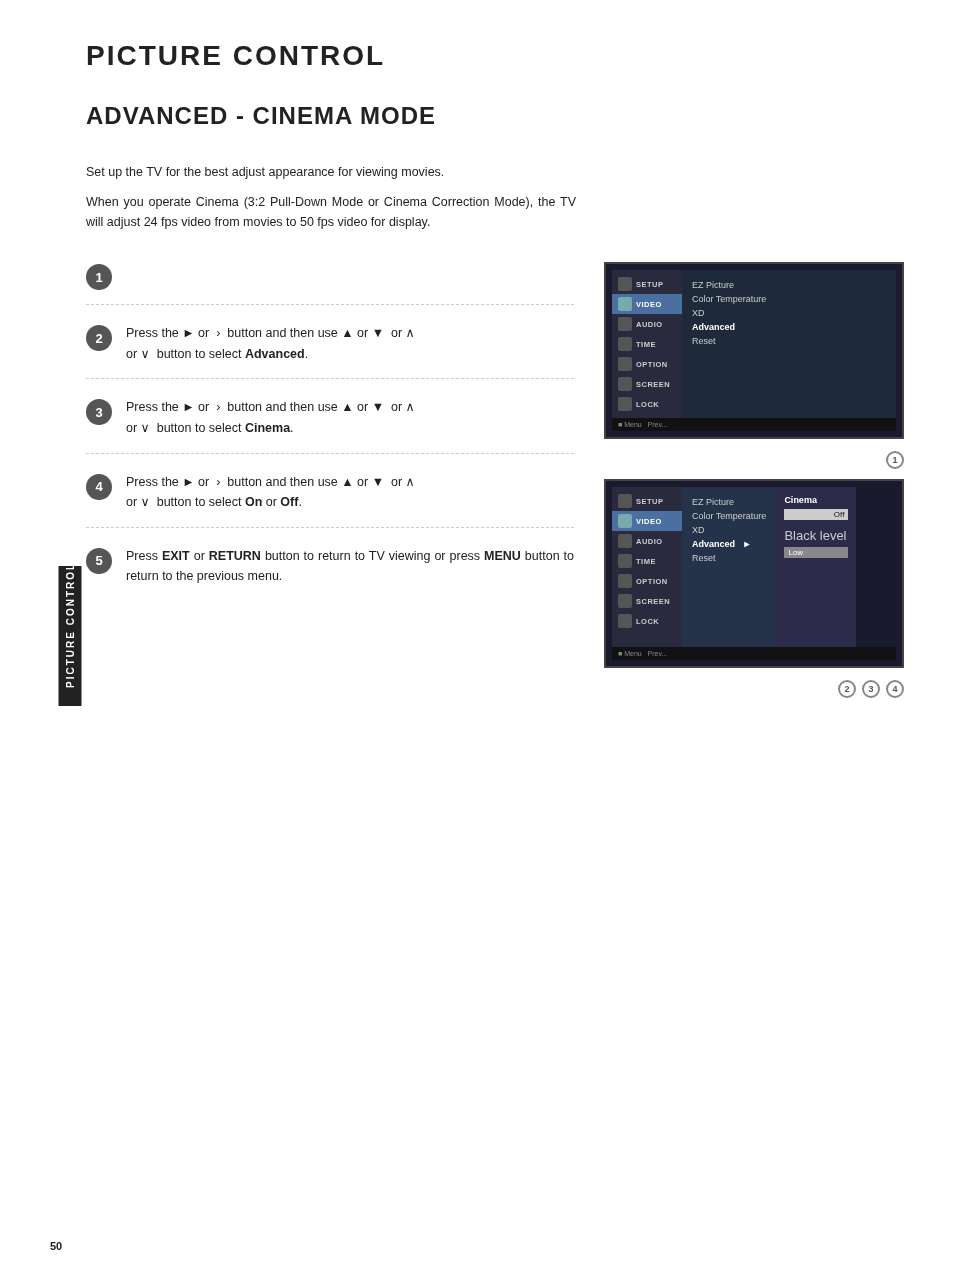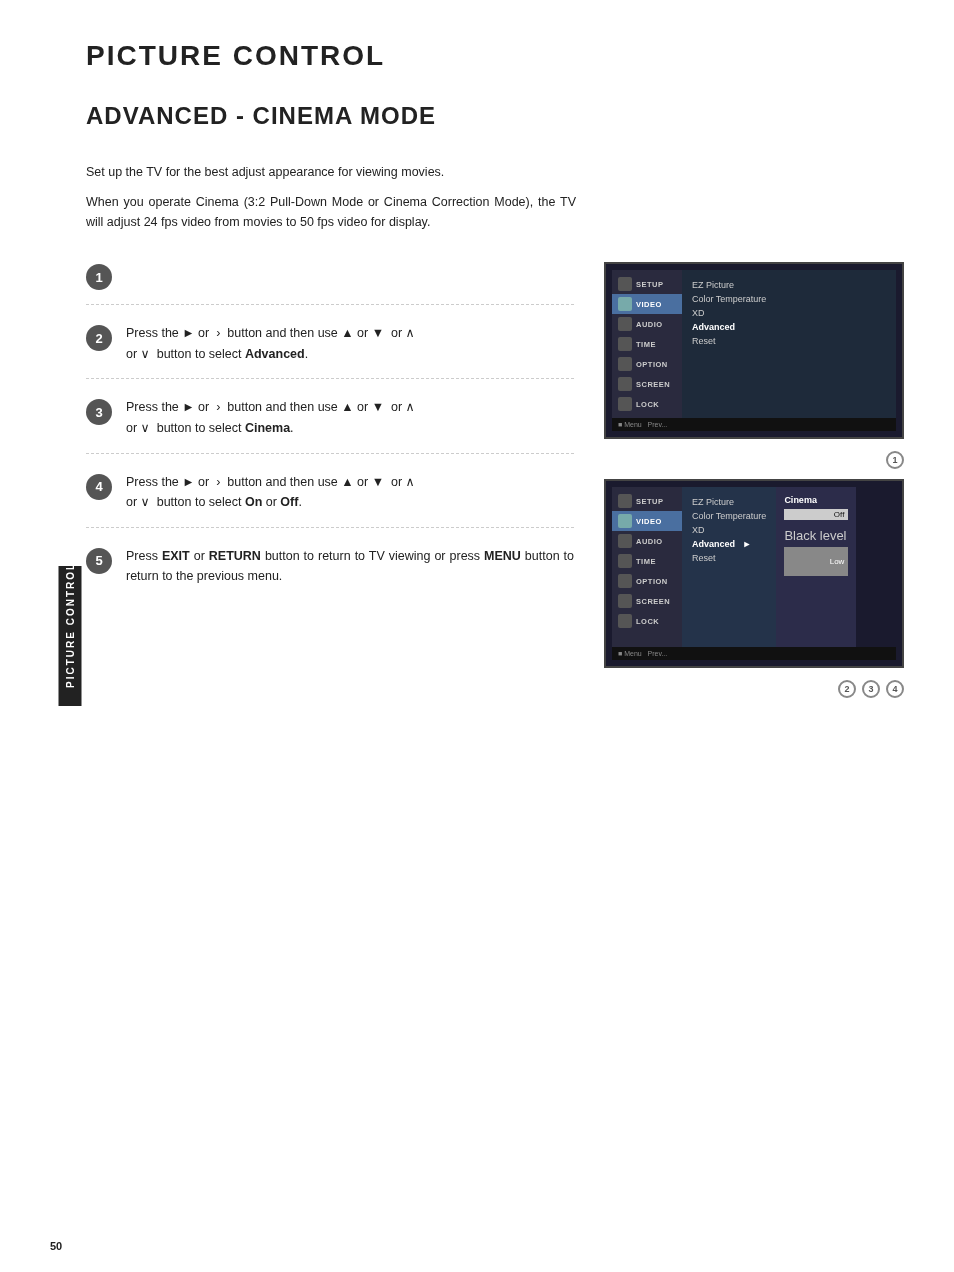--- a/index.html
+++ b/index.html
@@ -238,22 +238,22 @@
     .submenu3-label2 {
       font-size: 13px;
       color: #ccc;
       margin-bottom: 4px;
     }
 
     .submenu3-value2 {
       font-size: 8px;
       background: #888;
       color: #fff;
-      text-align: right;
-      padding: 10px 4px;
+      text-align: left;
+      padding: 1px 4px;
     }
 
     
     .annotation-circle {
       width: 18px;
       height: 18px;
       border-radius: 50%;
       border: 2px solid #888;
       background: #fff;
       color: #555;

